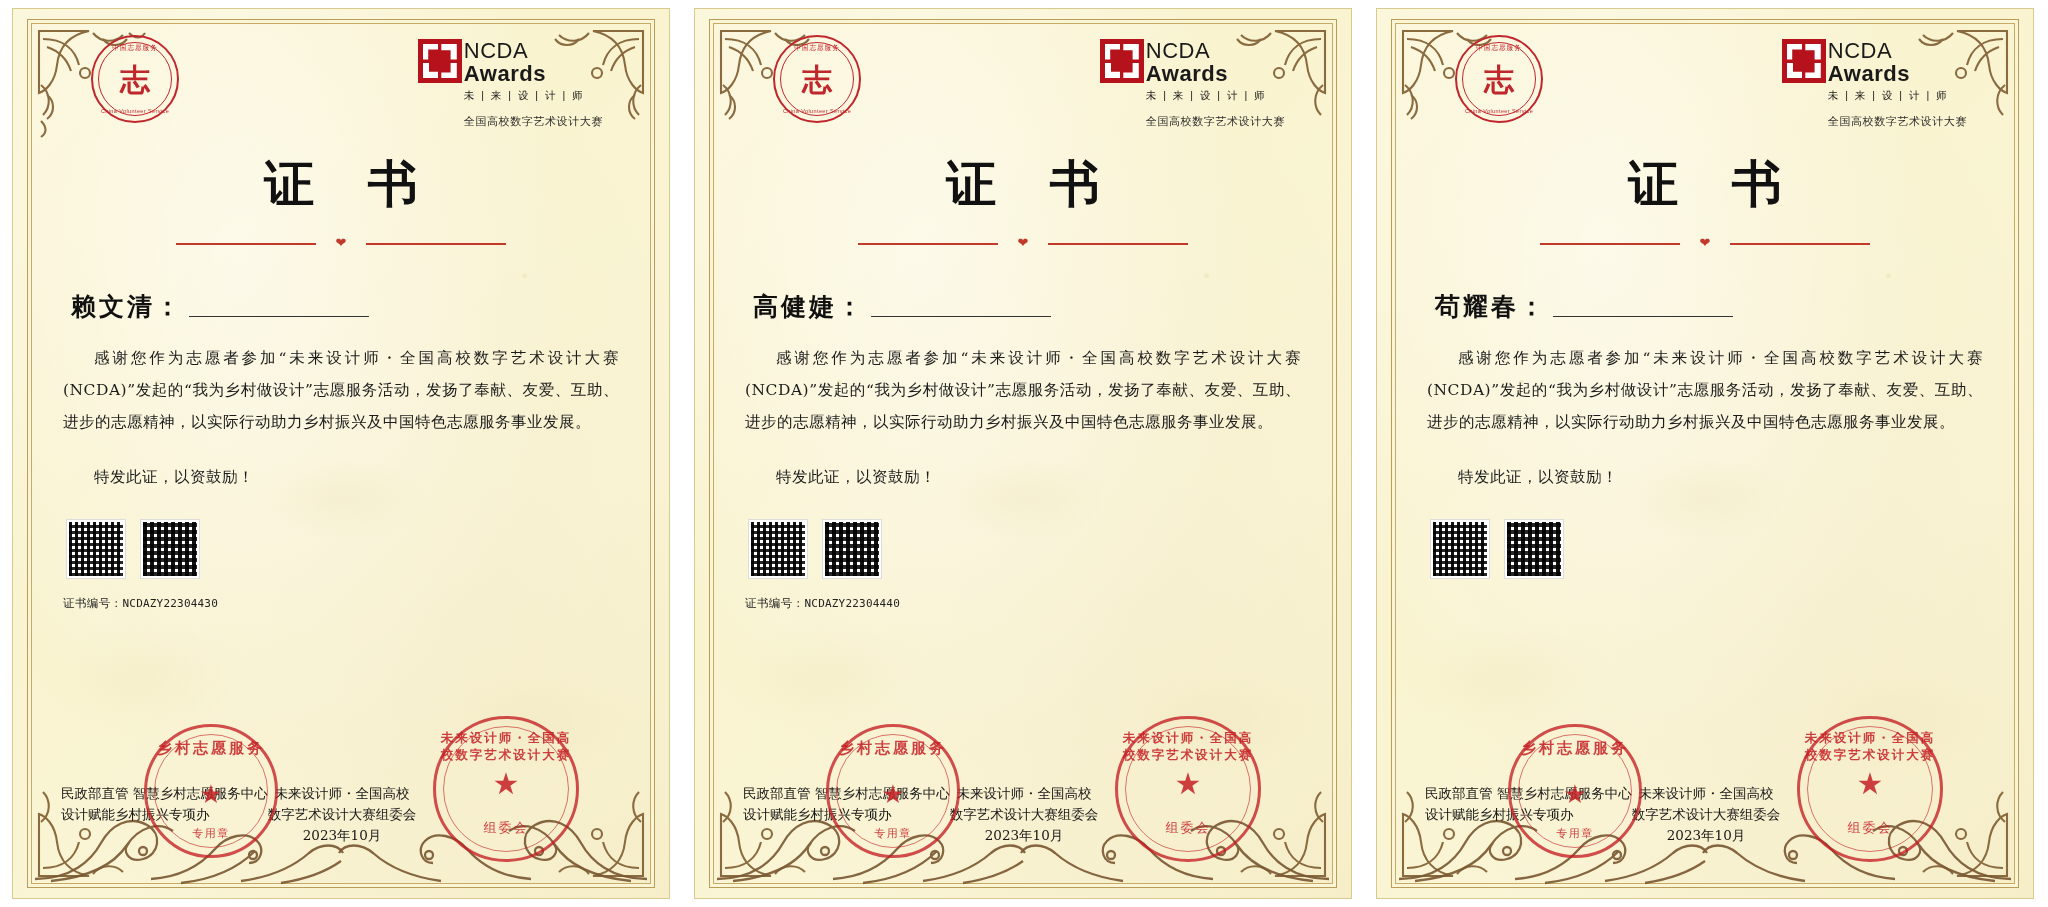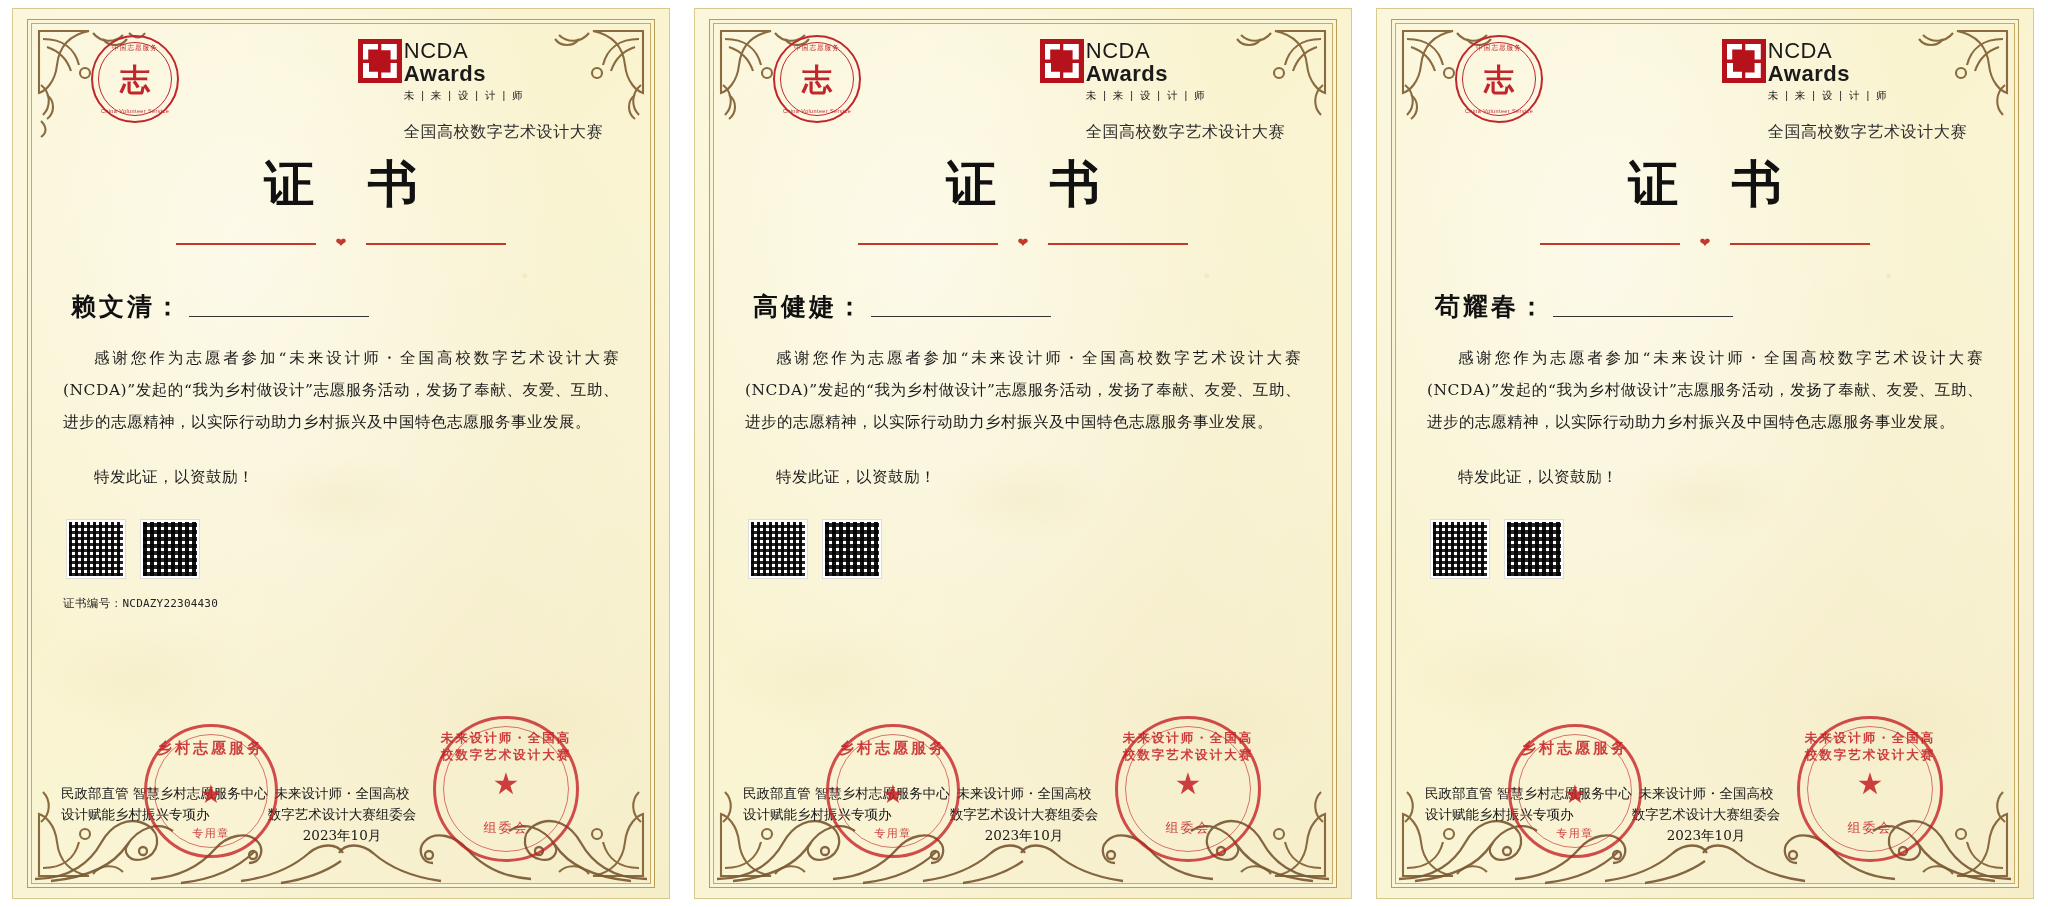--- a/index.html
+++ b/index.html
@@ -189,22 +189,22 @@
     font-weight: bold;
   }
   .ncda-sub {
     margin-top: 4px;
     font-size: 10.5px;
     color: #1a1a1a;
     letter-spacing: 2px;
     white-space: nowrap;
   }
   .ncda-sub2 {
-    margin-top: 19px;
-    font-size: 16px;
+    margin-top: 11px;
+    font-size: 11px;
     color: #2b2b2b;
     letter-spacing: 0.6px;
     white-space: nowrap;
     font-family: Liberation Serif, serif;
   }
 
   .title {
     text-align: center;
     font-family: "DejaVu Serif", serif;
     font-weight: bold;
@@ -677,20 +677,23 @@
         <div class="body">
           <p>感谢您作为志愿者参加“未来设计师・全国高校数字艺术设计大赛(NCDA)”发起的“我为乡村做设计”志愿服务活动，发扬了奉献、友爱、互助、进步的志愿精神，以实际行动助力乡村振兴及中国特色志愿服务事业发展。</p>
           <p>特发此证，以资鼓励！</p>
         </div>
 
         <div class="qr-row">
           <div class="qr"></div>
           <div class="qr b"></div>
         </div>
 
+        <div class="cert-no">
+          <span>证书编号：</span><span class="num">NCDAZY22304440</span>
+        </div>
 
         <div class="signatures">
           <div class="sig-left">
             <div>民政部直管 智慧乡村志愿服务中心</div>
             <div>设计赋能乡村振兴专项办</div>
           </div>
           <div class="sig-right">
             <div>未来设计师・全国高校</div>
             <div>数字艺术设计大赛组委会</div>
             <div>2023年10月</div>

